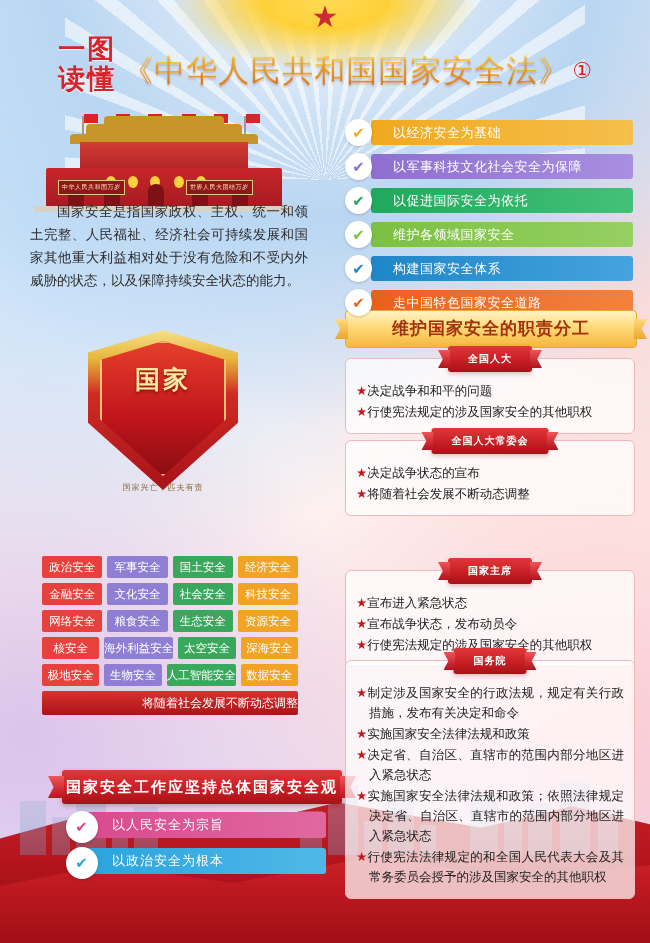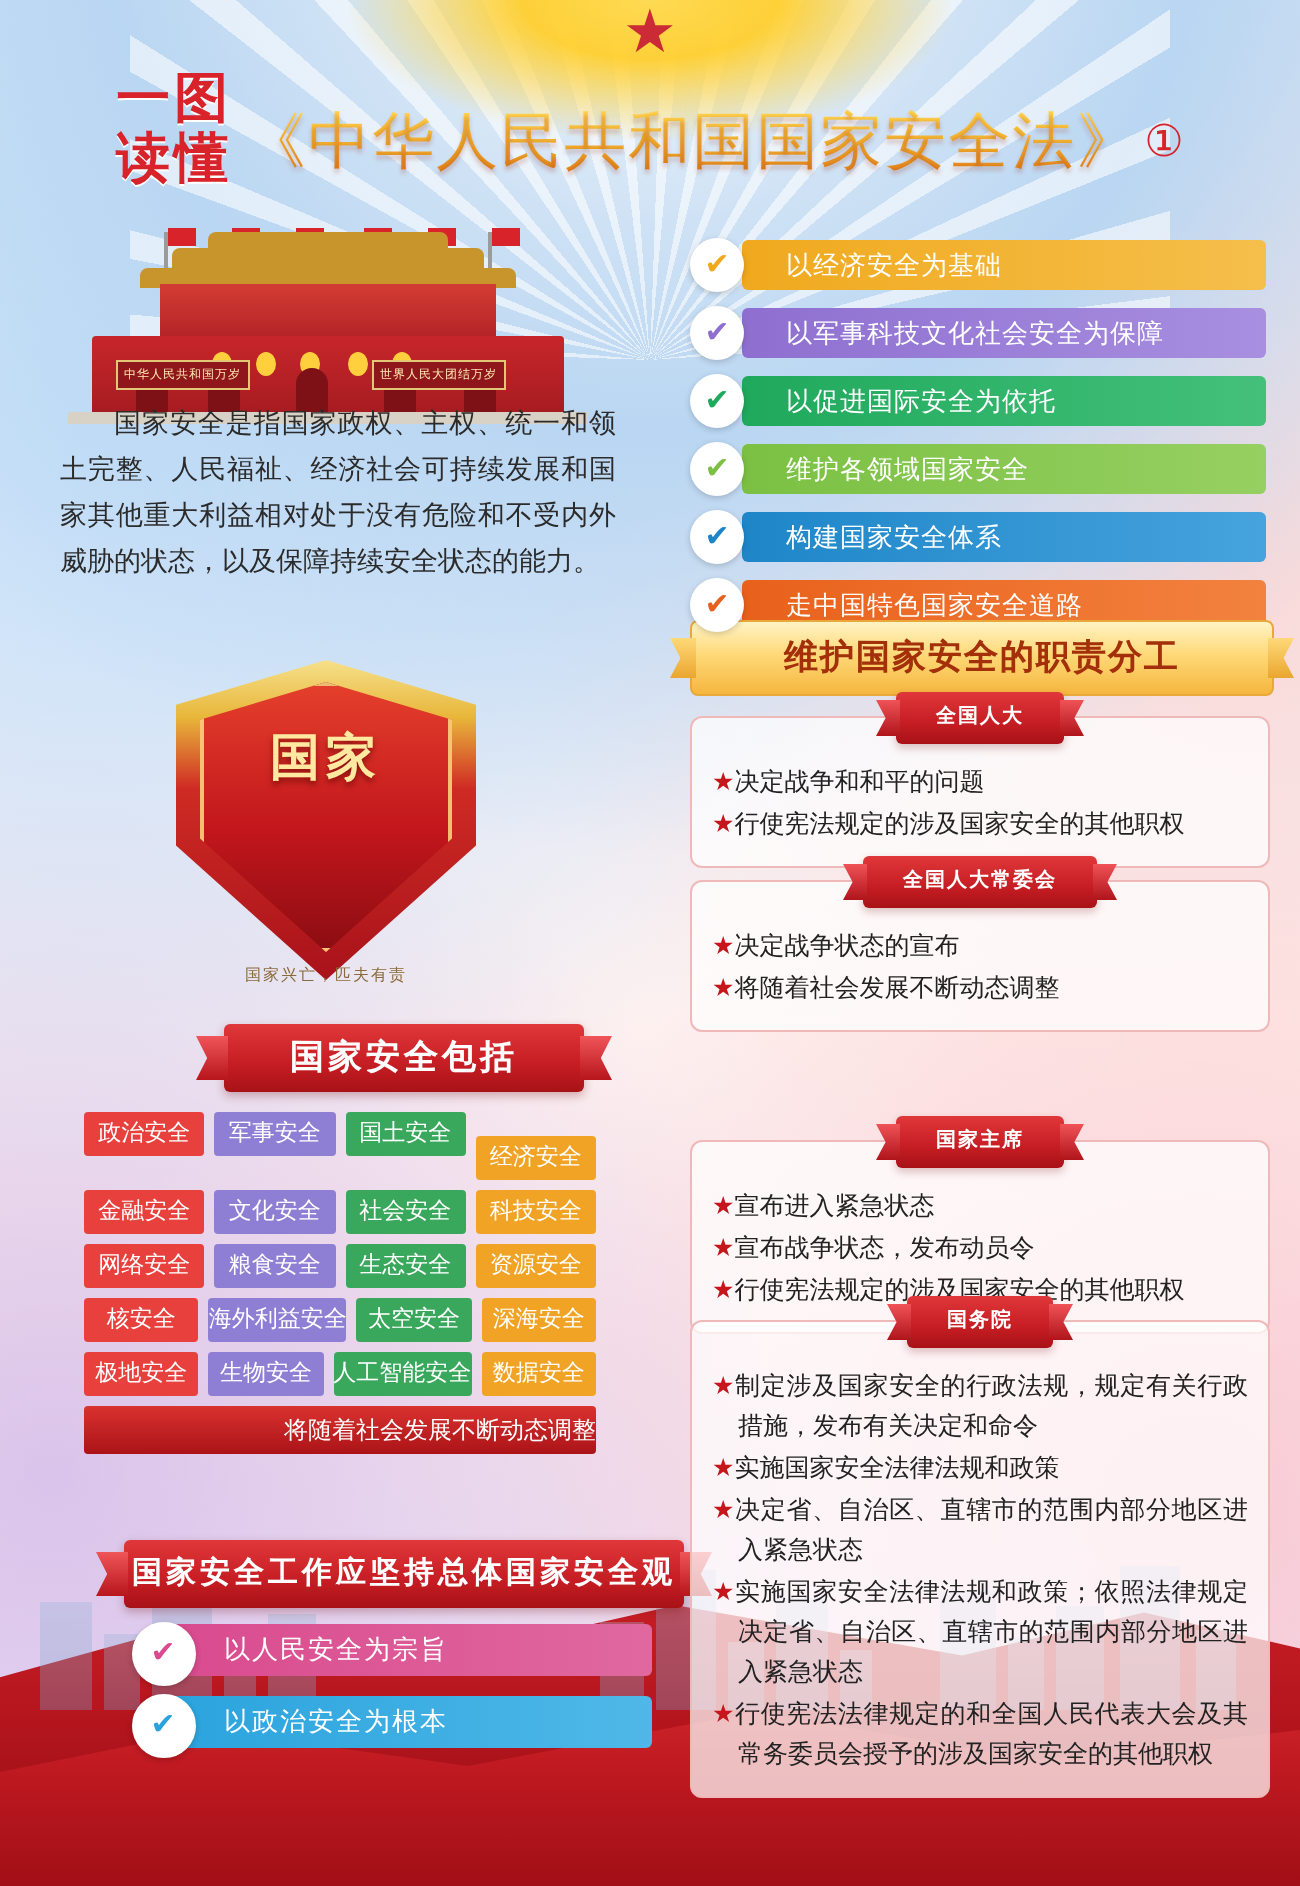--- a/index.html
+++ b/index.html
@@ -292,28 +292,27 @@
   <div class="shield-wrap">
     <div class="shield">
       <div class="inner"></div>
       <div class="txt">
         <div>国家</div>
       </div>
     </div>
     <div class="shield-sub">国家兴亡，匹夫有责</div>
   </div>
 
-  <div class="red-banner" style="left:112px;top:512px;width:180px;">国家安全包括</div>
 
   <div class="tags">
     <div class="row">
       <div class="tag" style="background: linear-gradient(rgb(232, 64, 60), rgb(232, 64, 60));">政治安全</div>
       <div class="tag" style="background: linear-gradient(rgb(143, 127, 212), rgb(143, 127, 212));">军事安全</div>
       <div class="tag" style="background: linear-gradient(rgb(58, 168, 92), rgb(58, 168, 92));">国土安全</div>
-      <div class="tag" style="background: linear-gradient(rgb(240, 163, 36), rgb(240, 163, 36)); margin-top: 12px;">经济安全</div>
+      <div class="tag" style="background: linear-gradient(rgb(240, 163, 36), rgb(240, 163, 36));">经济安全</div>
     </div>
     <div class="row">
       <div class="tag" style="background: linear-gradient(rgb(232, 64, 60), rgb(232, 64, 60));">金融安全</div>
       <div class="tag" style="background: linear-gradient(rgb(143, 127, 212), rgb(143, 127, 212));">文化安全</div>
       <div class="tag" style="background: linear-gradient(rgb(58, 168, 92), rgb(58, 168, 92));">社会安全</div>
       <div class="tag" style="background: linear-gradient(rgb(240, 163, 36), rgb(240, 163, 36));">科技安全</div>
     </div>
     <div class="row">
       <div class="tag" style="background: linear-gradient(rgb(232, 64, 60), rgb(232, 64, 60));">网络安全</div>
       <div class="tag" style="background: linear-gradient(rgb(143, 127, 212), rgb(143, 127, 212));">粮食安全</div>

